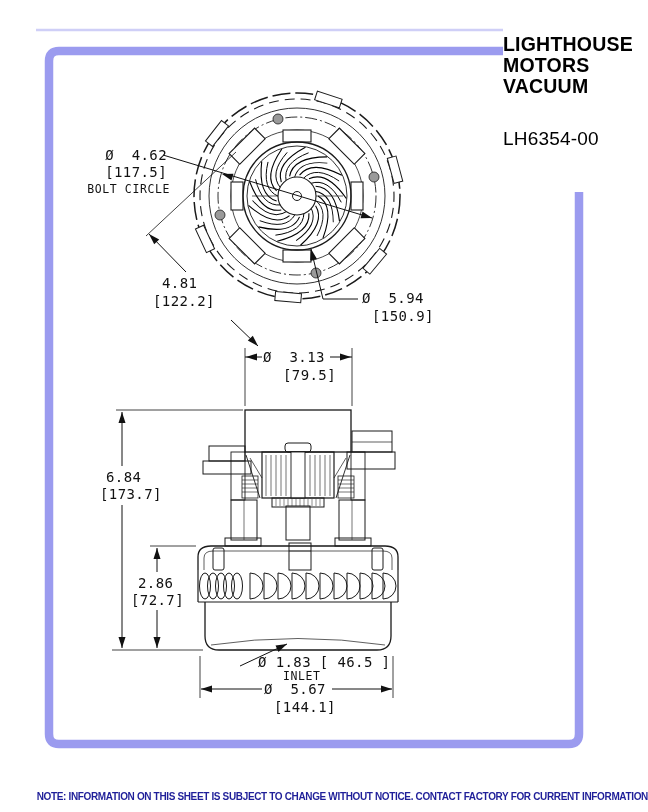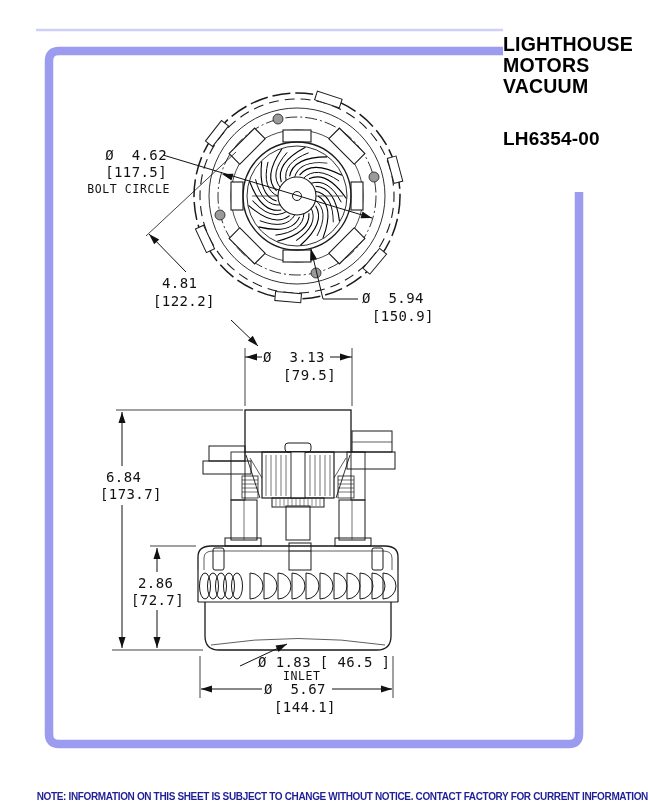--- a/index.html
+++ b/index.html
@@ -4,21 +4,21 @@
 <style>
   html,body{margin:0;padding:0;background:#fff;}
   .sheet{position:relative;width:648px;height:812px;background:#ffffff;overflow:hidden;
          font-family:"Liberation Sans",sans-serif;}
   .art{position:absolute;left:0;top:0;width:648px;height:812px;}
   .art text{font-family:"DejaVu Sans Mono",monospace;fill:#111;white-space:pre;}
   .dim-num{font-size:14px;letter-spacing:.4px;}
   .dim-label{font-size:11.5px;letter-spacing:.6px;}
   .title-block{position:absolute;left:503px;top:34px;width:140px;color:#000;}
   .brand{font-weight:bold;font-size:19.5px;line-height:21px;letter-spacing:.2px;}
-  .model{font-weight:bold;font-size:19px;margin-top:31px;letter-spacing:.2px;}
+  .model{font-weight:normal;font-size:19px;margin-top:31px;letter-spacing:.2px;}
   .note{position:absolute;left:0;top:791px;width:648px;text-align:right;
         font-weight:bold;font-size:10px;letter-spacing:-0.35px;color:#1f1f99;}
 </style>
 </head>
 <body>
 
 <div class="sheet">
 
 <svg class="art" viewBox="0 0 648 812">
   <defs>

